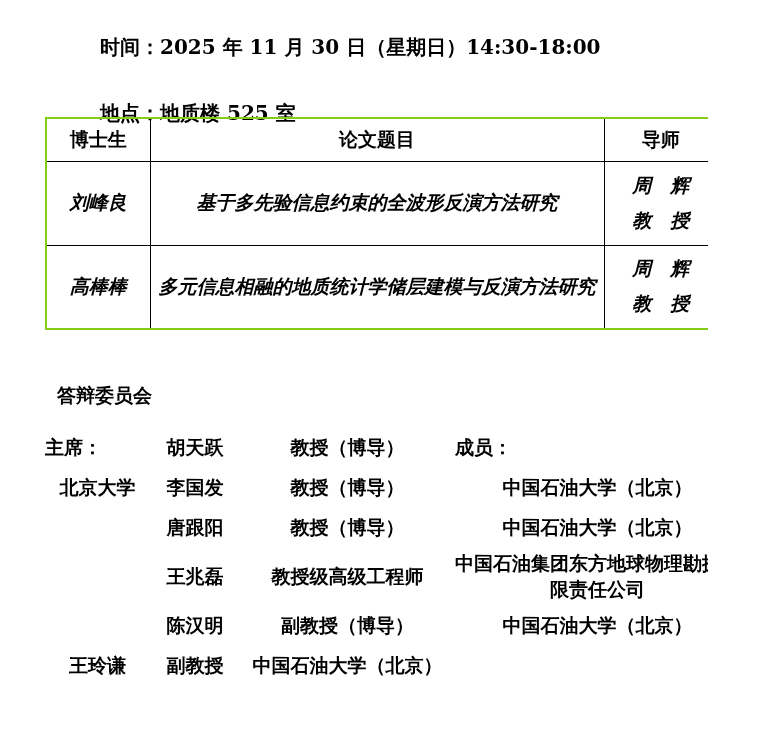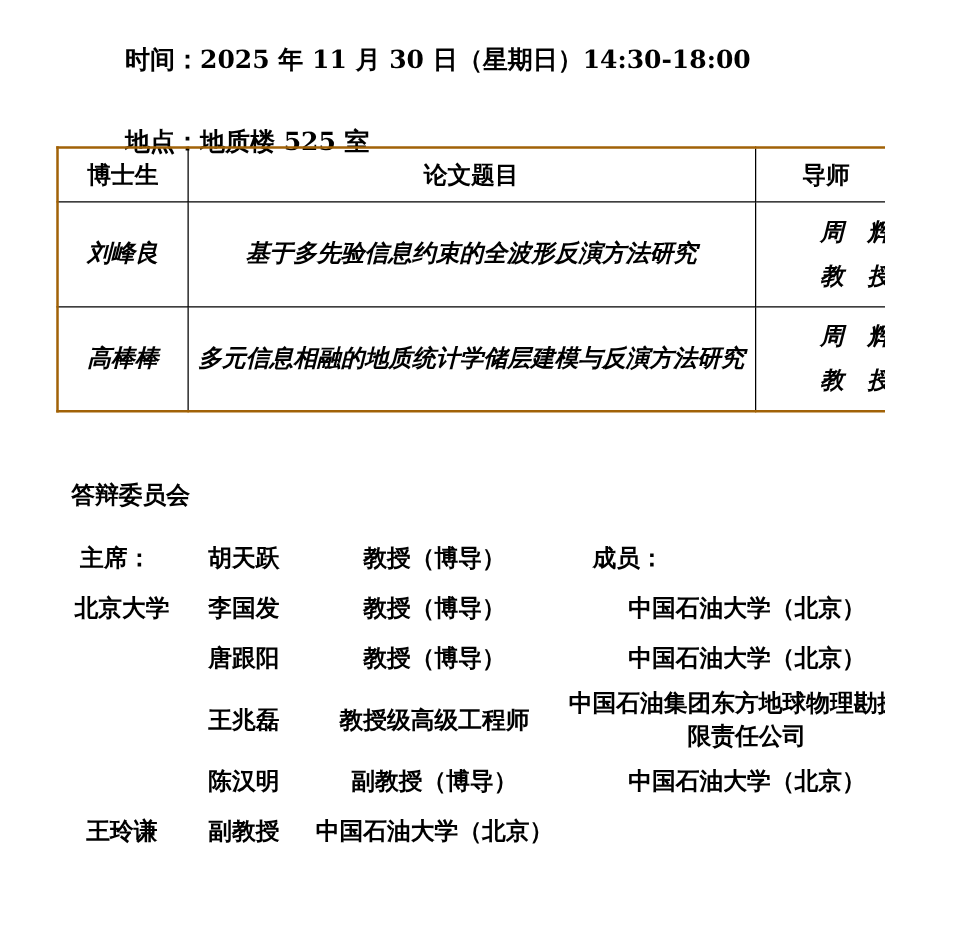--- a/index.html
+++ b/index.html
@@ -23,33 +23,33 @@
   .meta-line.time { top: 36px; }
   .meta-line.loc  { top: 78px; margin-top: 24px; }
 
   table.defense-table {
     position: absolute;
     left: 45px;
     top: 117px;
     width: 672px;
     border-collapse: collapse;
     table-layout: fixed;
-    border: 2px solid #a16207;
+    border: 2px solid #84cc16;
     font-size: 19px;
   }
   table.defense-table td, table.defense-table th {
     border: 1px solid #000;
     text-align: center;
     vertical-align: middle;
     padding: 0 4px;
     font-weight: bold;
   }
   table.defense-table tr.hdr  { height: 43px; }
   table.defense-table tr.body { height: 84px; font-style: italic; }
-  .advisor-line { margin: 9px 0; white-space: pre; text-align: right; }
+  .advisor-line { margin: 9px 0; white-space: pre; }
 
   .committee-heading {
     position: absolute;
     left: 57px;
     top: 383px;
     font-size: 19px;
     white-space: nowrap;
   }
   .committee {
     position: absolute;
@@ -61,21 +61,21 @@
     grid-template-rows: 40px 40px 40px 58px 40px 40px;
     font-size: 19px;
     line-height: 26px;
   }
   .committee .cell {
     display: flex;
     align-items: center;
     justify-content: center;
     text-align: center;
   }
-  .committee .cell.role { justify-content: flex-start; text-align: left; margin-left: 19px; }
+  .committee .cell.role { justify-content: flex-start; text-align: left; }
 </style>
 </head>
 <body>
 
 <div class="page">
 
   <div class="meta-line time">
     <span>时间：</span><span>2025 年 11 月 30 日（星期日）14:30-18:00</span>
   </div>
   <div class="meta-line loc">

